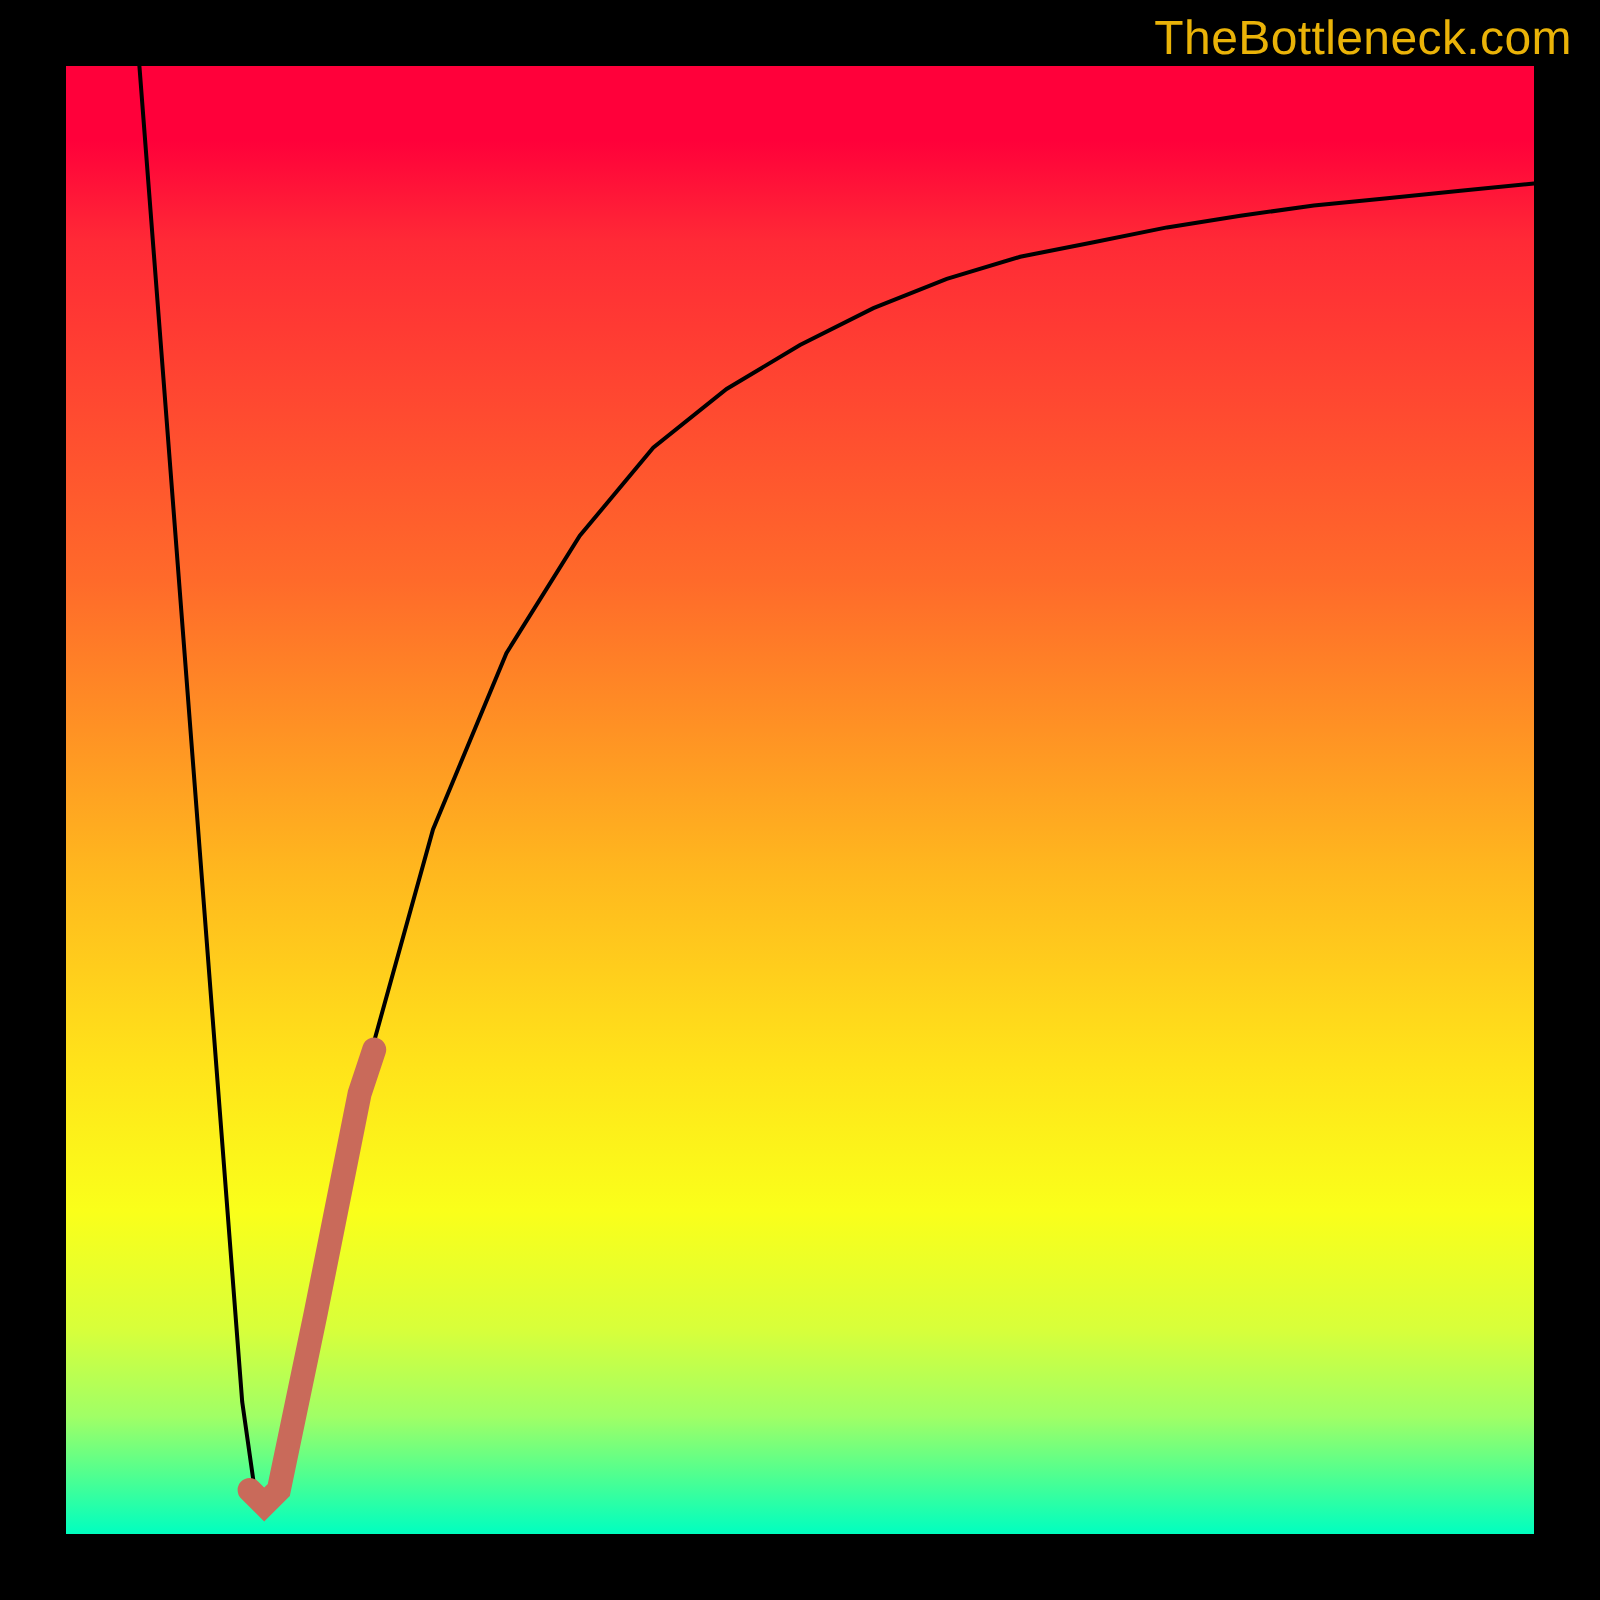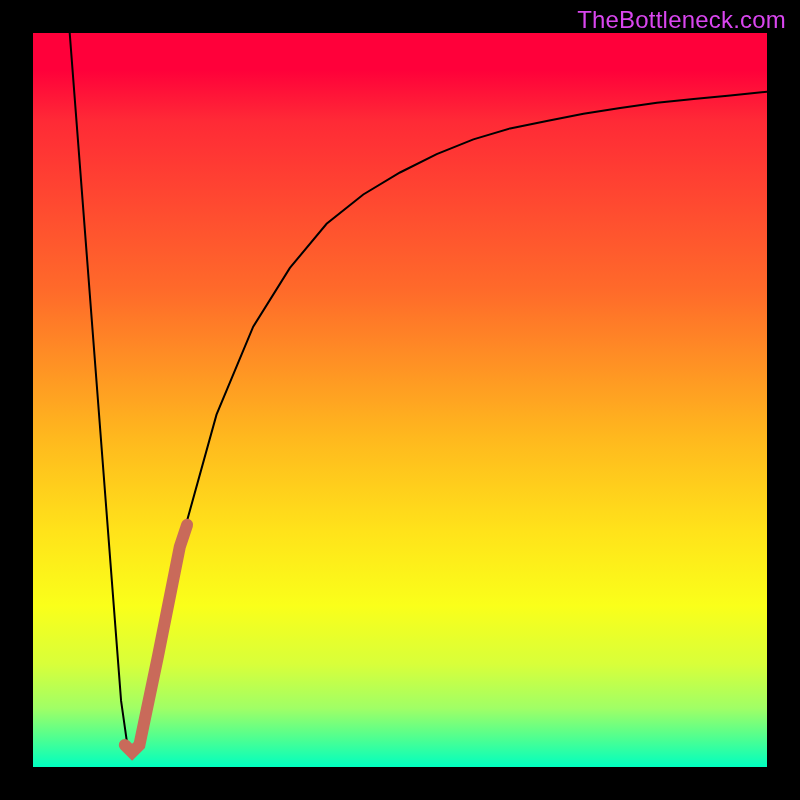--- a/index.html
+++ b/index.html
@@ -8,21 +8,21 @@
     width: 800px;
     height: 800px;
     background: #000;
     position: relative;
     font-family: Arial, Helvetica, sans-serif;
   }
   .watermark {
     position: absolute;
     top: 6px;
     right: 14px;
-    color: #d946ef;
+    color: #eab308;
     font-size: 24px;
     font-weight: 500;
     z-index: 5;
     letter-spacing: 0.2px;
     text-align: center;
   }
   .gradient {
     position: absolute;
     left: 33px;
     top: 33px;

